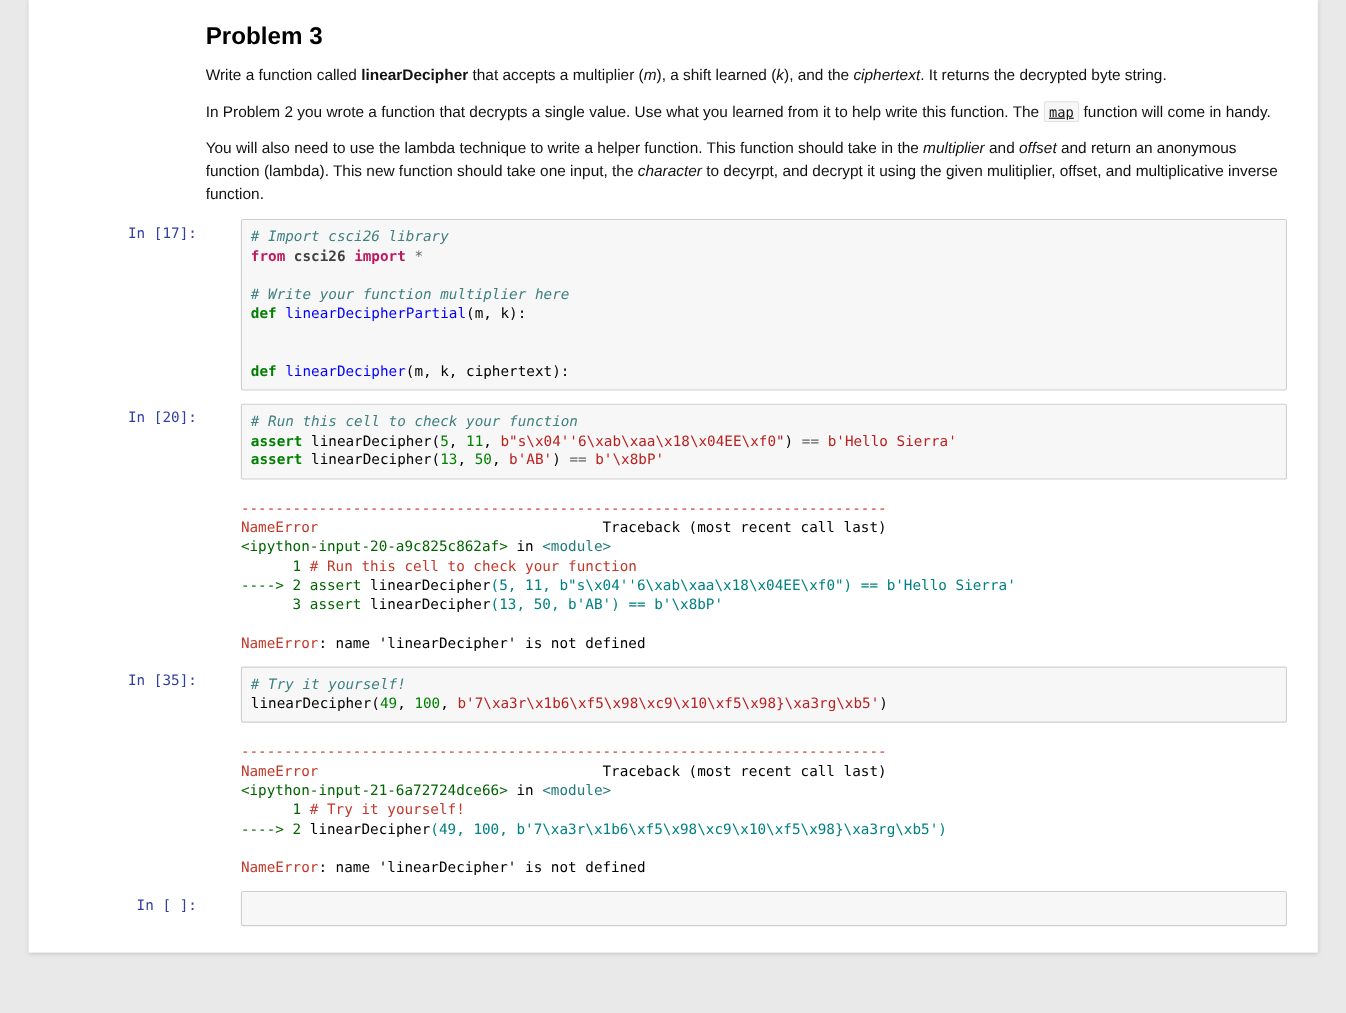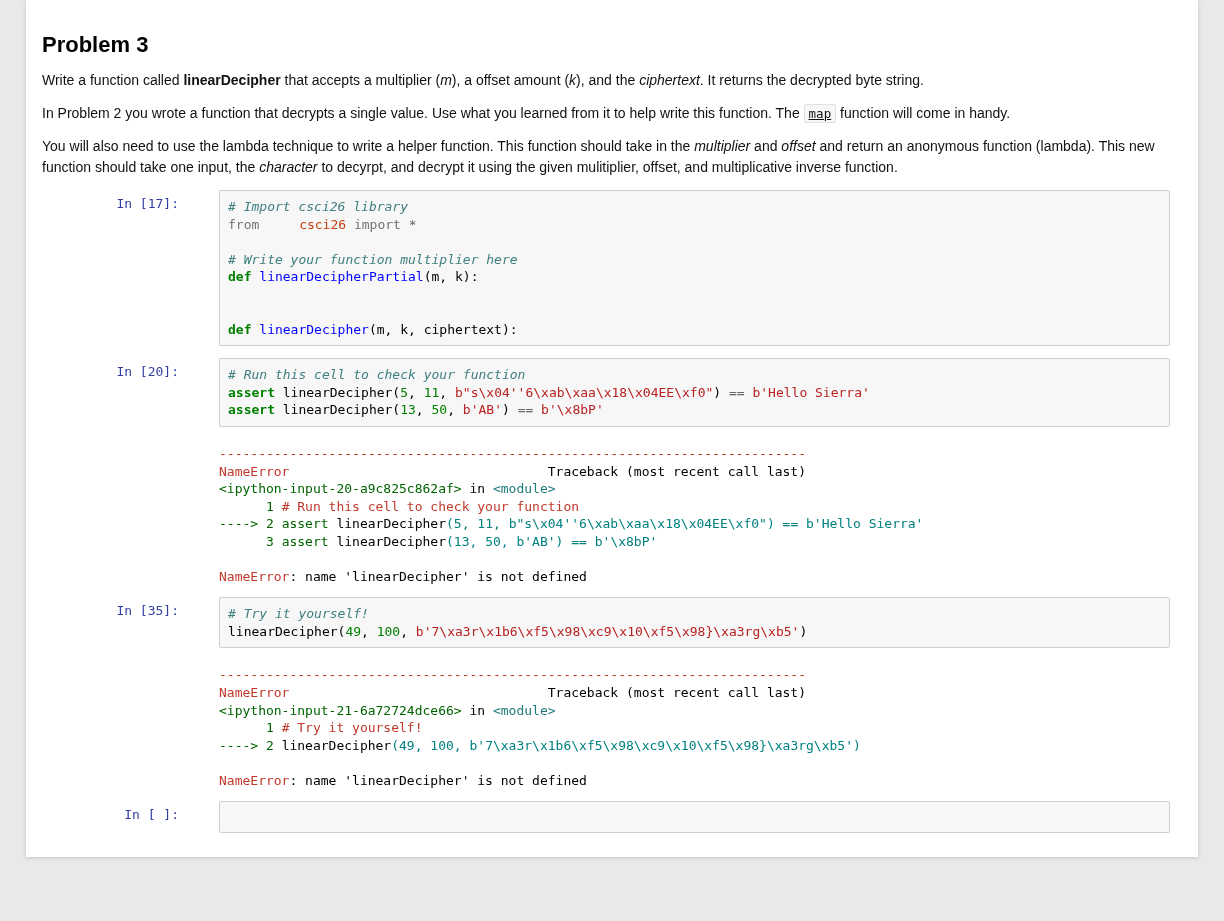--- a/index.html
+++ b/index.html
@@ -11,22 +11,23 @@
     color: #000;
   }
   .page {
     background: #fff;
     max-width: 1140px;
     margin: 0 auto 24px auto;
     padding: 0 16px 24px 16px;
     box-shadow: 0 1px 4px rgba(0,0,0,0.15);
   }
   .text-cell {
+    margin-left: 145px;
     margin-right: 12px;
-    padding-top: 16px;
+    padding-top: 4px;
   }
   h3 {
     font-size: 22px;
     font-weight: 700;
     margin: 16px 0 8px 0;
   }
   p {
     line-height: 1.5;
     margin: 12px 0;
     color: #111;
@@ -76,42 +77,42 @@
     font-family: "Menlo","Consolas","DejaVu Sans Mono",monospace;
     font-size: 13px;
     line-height: 1.35;
     white-space: pre;
     overflow-x: auto;
     margin-right: 12px;
   }
   
   .c  { color: #408080; font-style: italic; }  
   .k  { color: #008000; font-weight: bold; }    
-  .kn { color: #737373; font-weight: normal; }
-  .nn { color: #c2410c; font-weight: normal; margin-left: 32px; }
+  .kn { color: #be185d; font-weight: bold; }
+  .nn { color: #404040; font-weight: bold; }
   .nf { color: #0000FF; }
   .o  { color: #666666; }
   .s  { color: #BA2121; }
   .m  { color: #008000; }
   
   .err-red   { color: #c0392b; }
   .err-green { color: #006400; }
   .err-cyan  { color: #1f7a7a; margin-top: 18px; }
   .err-teal  { color: #008080; }
 </style>
 </head>
 <body>
 
 <div class="page">
 
   <div class="text-cell">
     <h3>Problem 3</h3>
 
     <p>
-      <span>Write a function called </span><strong>linearDecipher</strong><span> that accepts a multiplier (</span><em>m</em><span>), a offset amount (</span><em>k</em><span>), and the </span><em>ciphertext</em><span>. It returns the decrypted byte string.</span>
+      <span>Write a function called </span><strong>linearDecipher</strong><span> that accepts a multiplier (</span><em>m</em><span>), a shift learned (</span><em>k</em><span>), and the </span><em>ciphertext</em><span>. It returns the decrypted byte string.</span>
     </p>
 
     <p>
       <span>In Problem 2 you wrote a function that decrypts a single value. Use what you learned from it to help write this function. The </span><code class="inline">map</code><span> function will come in handy.</span>
     </p>
 
     <p>
       <span>You will also need to use the lambda technique to write a helper function. This function should take in the </span><em>multiplier</em><span> and </span><em>offset</em><span> and return an anonymous function (lambda). This new function should take one input, the </span><em>character</em><span> to decyrpt, and decrypt it using the given mulitiplier, offset, and multiplicative inverse function.</span>
     </p>
   </div>

